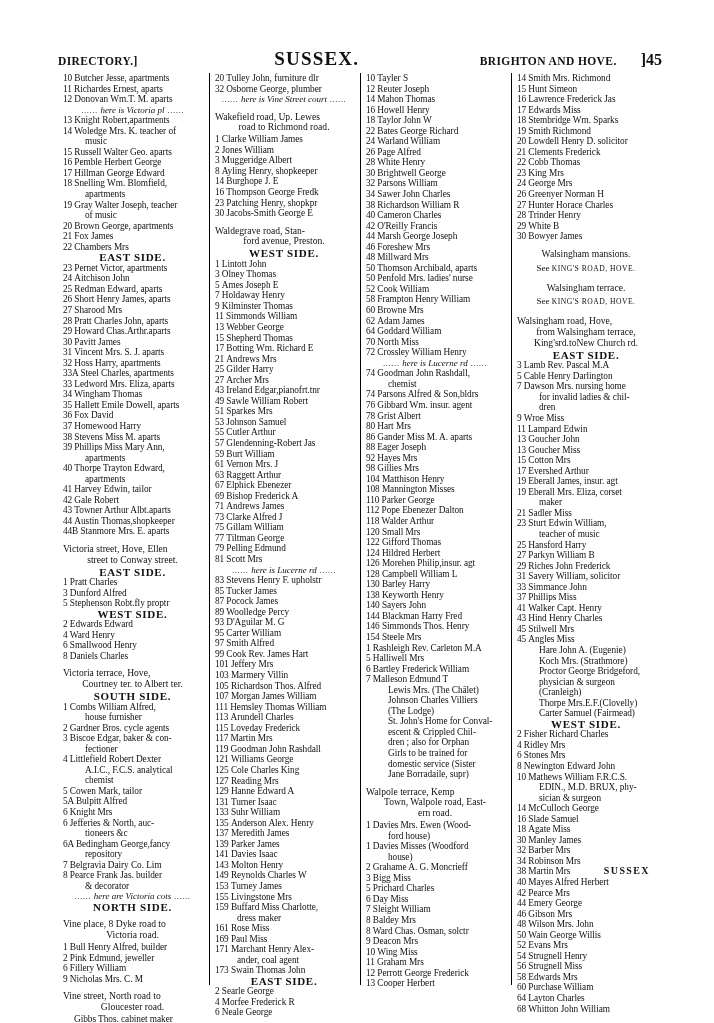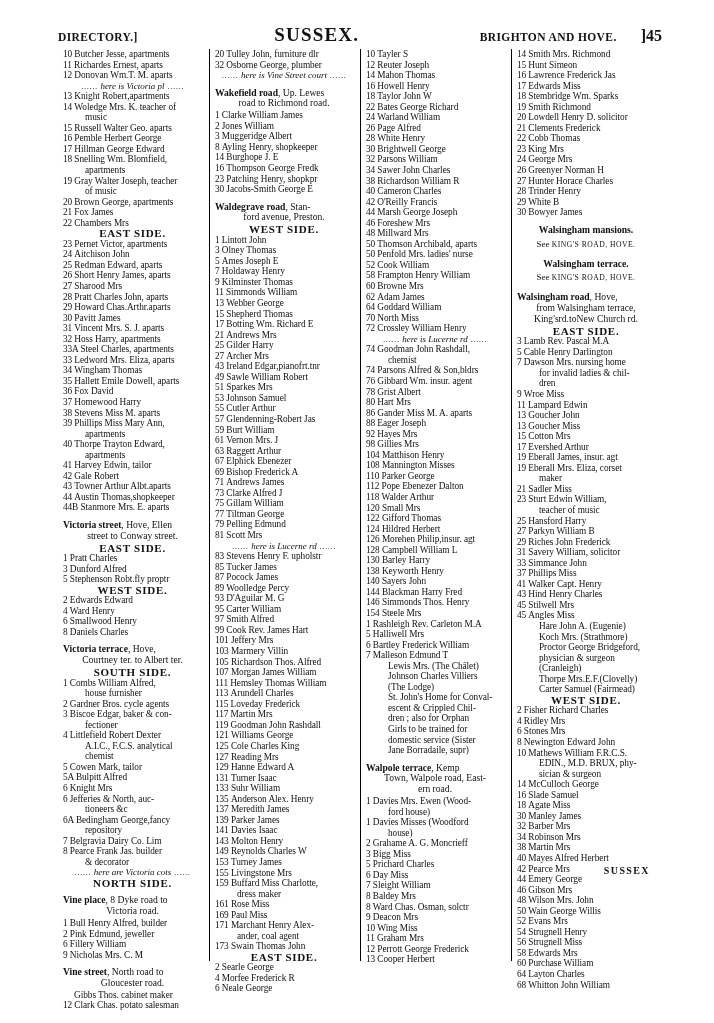--- a/index.html
+++ b/index.html
@@ -13,21 +13,21 @@
     height: 1023px;
     font-family: "Liberation Serif", "DejaVu Serif", serif;
     color: #111111;
     overflow: hidden;
   }
   #page {
     position: relative;
     width: 714px;
     height: 884px;
     box-sizing: border-box;
-    padding: 24px 52px 20px 58px;
+    padding: 48px 52px 20px 58px;
   }
 
   
   .runhead {
     display: flex;
     align-items: baseline;
     justify-content: space-between;
     font-weight: bold;
     letter-spacing: 0.2px;
     margin-bottom: 5px;
@@ -92,21 +92,21 @@
   
   .street {
     font-size: 9.6px;
     line-height: 10.8px;
     margin: 0;
     padding-left: 0;
     text-indent: 0;
     text-align: left;
   }
   .street .nm {
-    font-weight: bold;
+    font-weight: normal;
   }
   .street.centered {
     text-align: center;
   }
   .street-block {
     margin-top: 7px;
     margin-bottom: 1px;
   }
 
   

